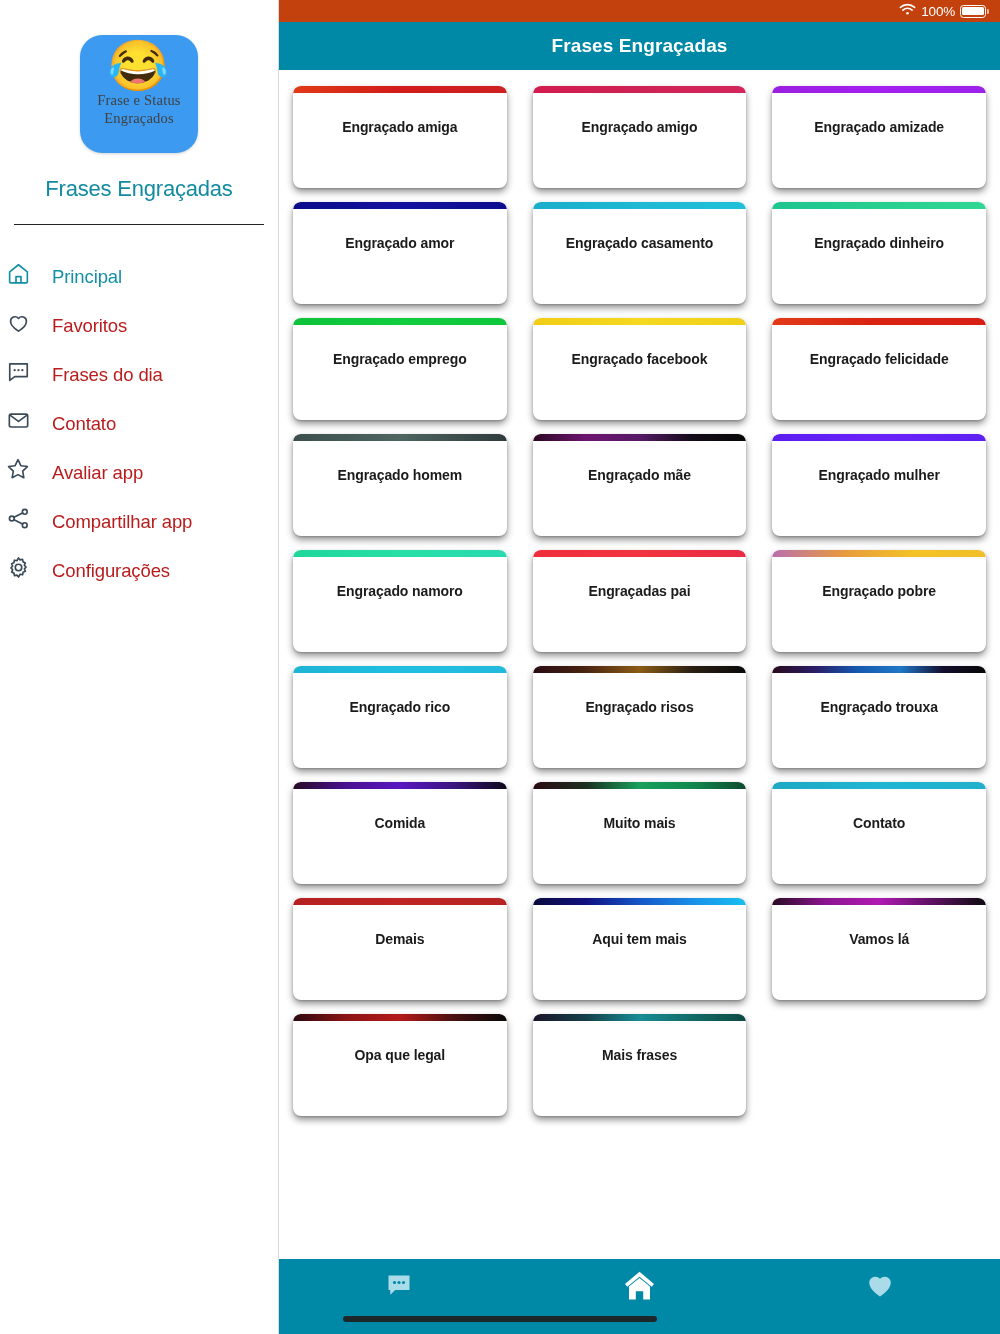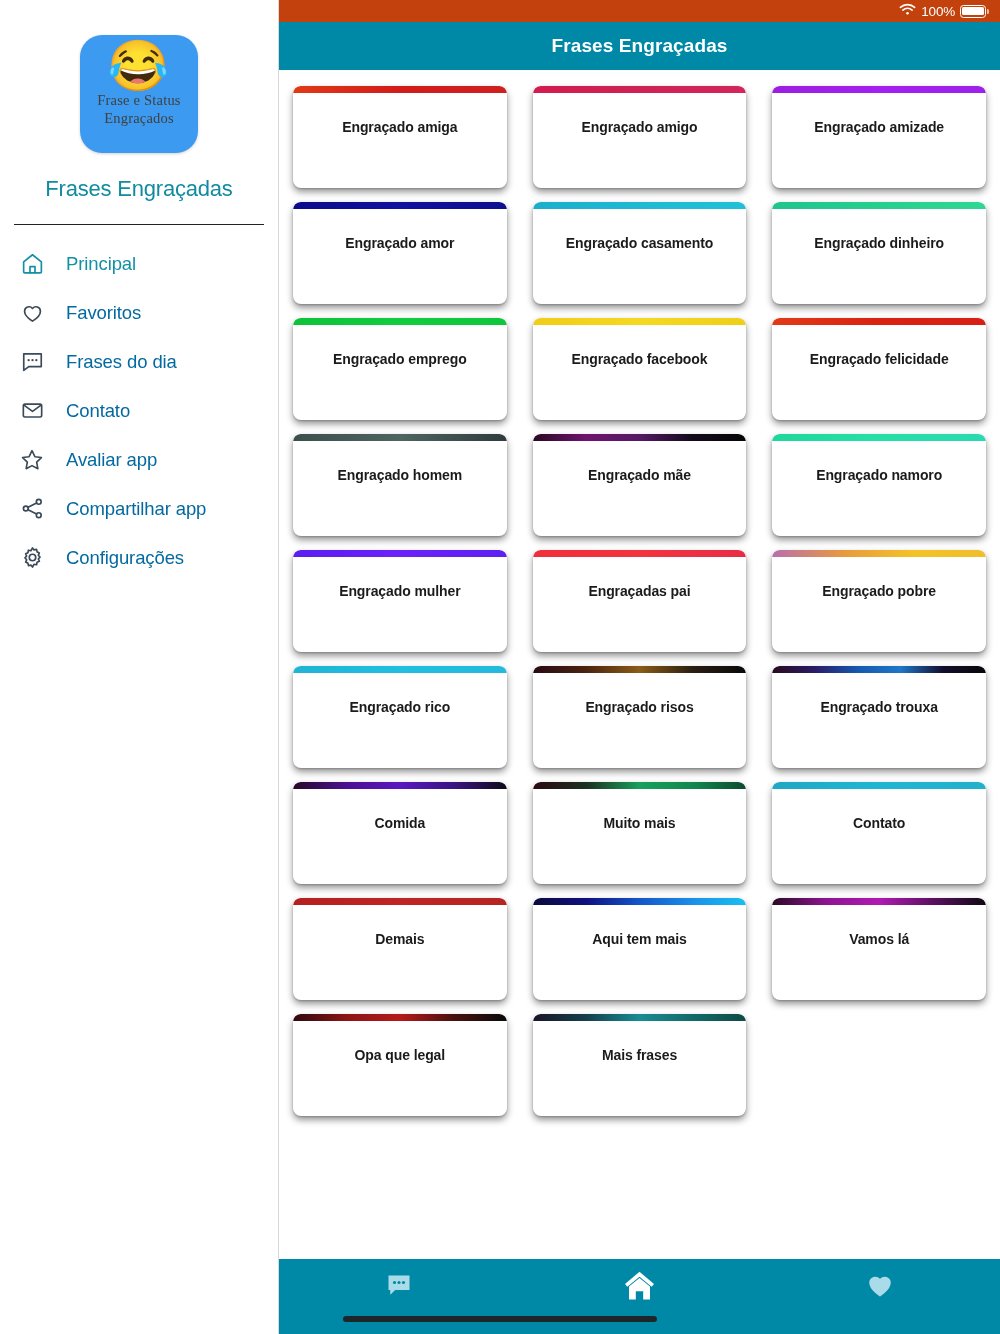--- a/index.html
+++ b/index.html
@@ -58,35 +58,34 @@
     font-size: 22px;
     margin-top: 23px;
     letter-spacing: -0.2px;
   }
   .divider {
     height: 1px; background: #222;
     margin: 22px 14px 0 14px;
   }
   .menu { margin-top: 14px; }
   .menu-item {
-    display: flex; align-items: center;
+    display: flex; align-items: flex-end;
     height: 49px;
-    padding-left: 14px;
     cursor: pointer;
   }
   .menu-icon {
     width: 36px; height: 30px;
     display: flex; align-items: center; justify-content: center;
     flex: 0 0 36px;
   }
   .menu-icon svg { display: block; }
   .menu-label {
     margin-left: 16px;
     font-size: 18.5px;
-    color: #0369a1;
+    color: #b91c1c;
     letter-spacing: -0.1px;
   }
   .menu-item.active .menu-label { color: #1490a6; }
 
   
   .main {
     flex: 1 1 auto;
     position: relative;
     background: #ffffff;
     display: flex; flex-direction: column;
@@ -345,26 +344,26 @@
           </div>
           <div class="card">
             <div class="card-accent" style="background: linear-gradient(90deg, rgb(60, 79, 76), rgb(78, 101, 96), rgb(47, 58, 60));"></div>
             <div class="card-label">Engraçado homem</div>
           </div>
           <div class="card">
             <div class="card-accent" style="background: linear-gradient(90deg, rgb(42, 8, 34), rgb(111, 20, 112), rgb(85, 26, 100), rgb(18, 10, 24), rgb(7, 7, 7));"></div>
             <div class="card-label">Engraçado mãe</div>
           </div>
           <div class="card">
+            <div class="card-accent" style="background: linear-gradient(90deg, rgb(91, 29, 240), rgb(106, 34, 248), rgb(94, 32, 242));"></div>
+            <div class="card-label">Engraçado mulher</div>
+          </div>
+          <div class="card">
             <div class="card-accent" style="background: linear-gradient(90deg, rgb(31, 215, 155), rgb(37, 223, 166), rgb(42, 217, 176));"></div>
             <div class="card-label">Engraçado namoro</div>
-          </div>
-          <div class="card">
-            <div class="card-accent" style="background: linear-gradient(90deg, rgb(91, 29, 240), rgb(106, 34, 248), rgb(94, 32, 242));"></div>
-            <div class="card-label">Engraçado mulher</div>
           </div>
           <div class="card">
             <div class="card-accent" style="background: linear-gradient(90deg, rgb(239, 47, 60), rgb(242, 52, 63), rgb(232, 44, 70));"></div>
             <div class="card-label">Engraçadas pai</div>
           </div>
           <div class="card">
             <div class="card-accent" style="background: linear-gradient(90deg, rgb(184, 111, 174), rgb(232, 154, 62), rgb(243, 195, 38), rgb(239, 190, 42));"></div>
             <div class="card-label">Engraçado pobre</div>
           </div>
           <div class="card">

